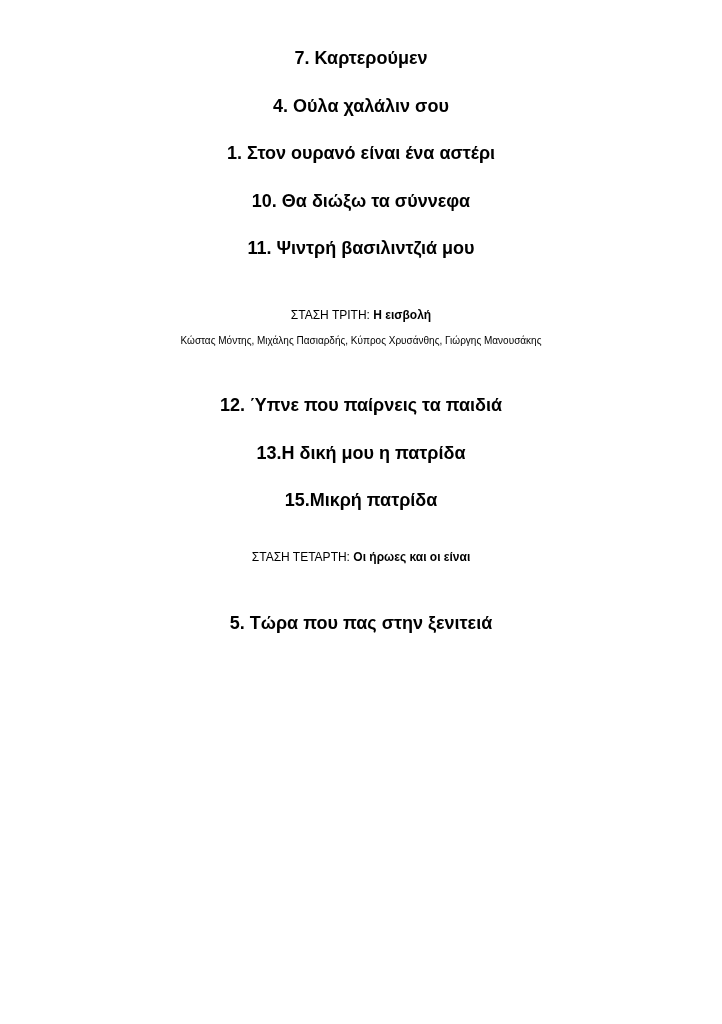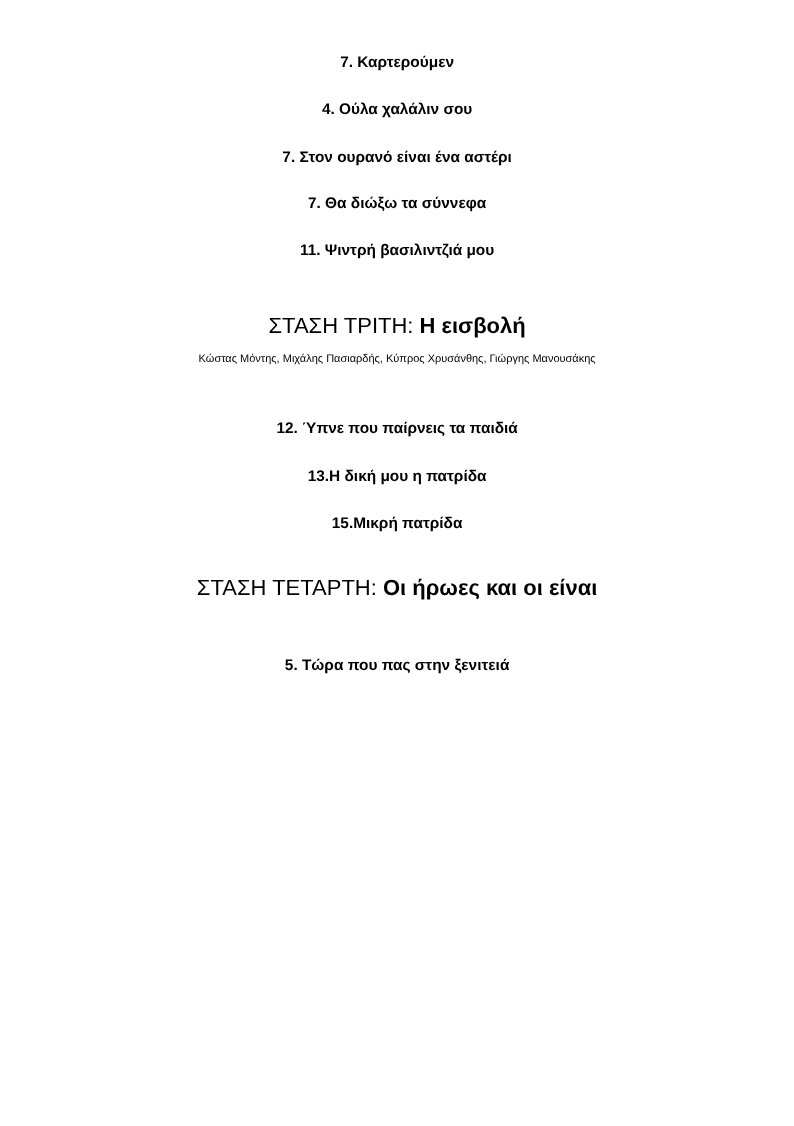--- a/index.html
+++ b/index.html
@@ -15,31 +15,31 @@
     overflow: hidden;
   }
   .page {
     width: 722px;
     height: 1024px;
     box-sizing: border-box;
     padding: 48px 60px 0 60px;
     position: relative;
   }
   .song {
-    font-size: 14px;
+    font-size: 18px;
     font-weight: bold;
     text-align: center;
     margin: 0 0 26px 0;
     line-height: 1.2;
   }
   .song:last-child { margin-bottom: 0; }
 
   .section-heading {
     text-align: center;
-    font-size: 20px;
+    font-size: 12px;
     margin: 0;
     line-height: 1.3;
   }
   .section-heading .plain {
     font-weight: normal;
   }
   .section-heading .bold {
     font-weight: bold;
   }
   .credits {
@@ -55,22 +55,22 @@
   .block { margin: 0; padding: 0; }
 </style>
 </head>
 <body>
 
 <div class="page">
 
   <div class="block">
     <p class="song">7. Καρτερούμεν</p>
     <p class="song">4. Ούλα χαλάλιν σου</p>
-    <p class="song">7. Στον ουρανό είναι ένα αστέρι</p>
-    <p class="song">7. Θα διώξω τα σύννεφα</p>
+    <p class="song">1. Στον ουρανό είναι ένα αστέρι</p>
+    <p class="song">10. Θα διώξω τα σύννεφα</p>
     <p class="song">11. Ψιντρή βασιλιντζιά μου</p>
   </div>
 
   <div class="gap-lg"></div>
 
   <div class="block">
     <p class="section-heading"><span class="plain">ΣΤΑΣΗ ΤΡΙΤΗ: </span><span class="bold">Η εισβολή</span></p>
     <p class="credits">Κώστας Μόντης, Μιχάλης Πασιαρδής, Κύπρος Χρυσάνθης, Γιώργης Μανουσάκης</p>
   </div>
 

